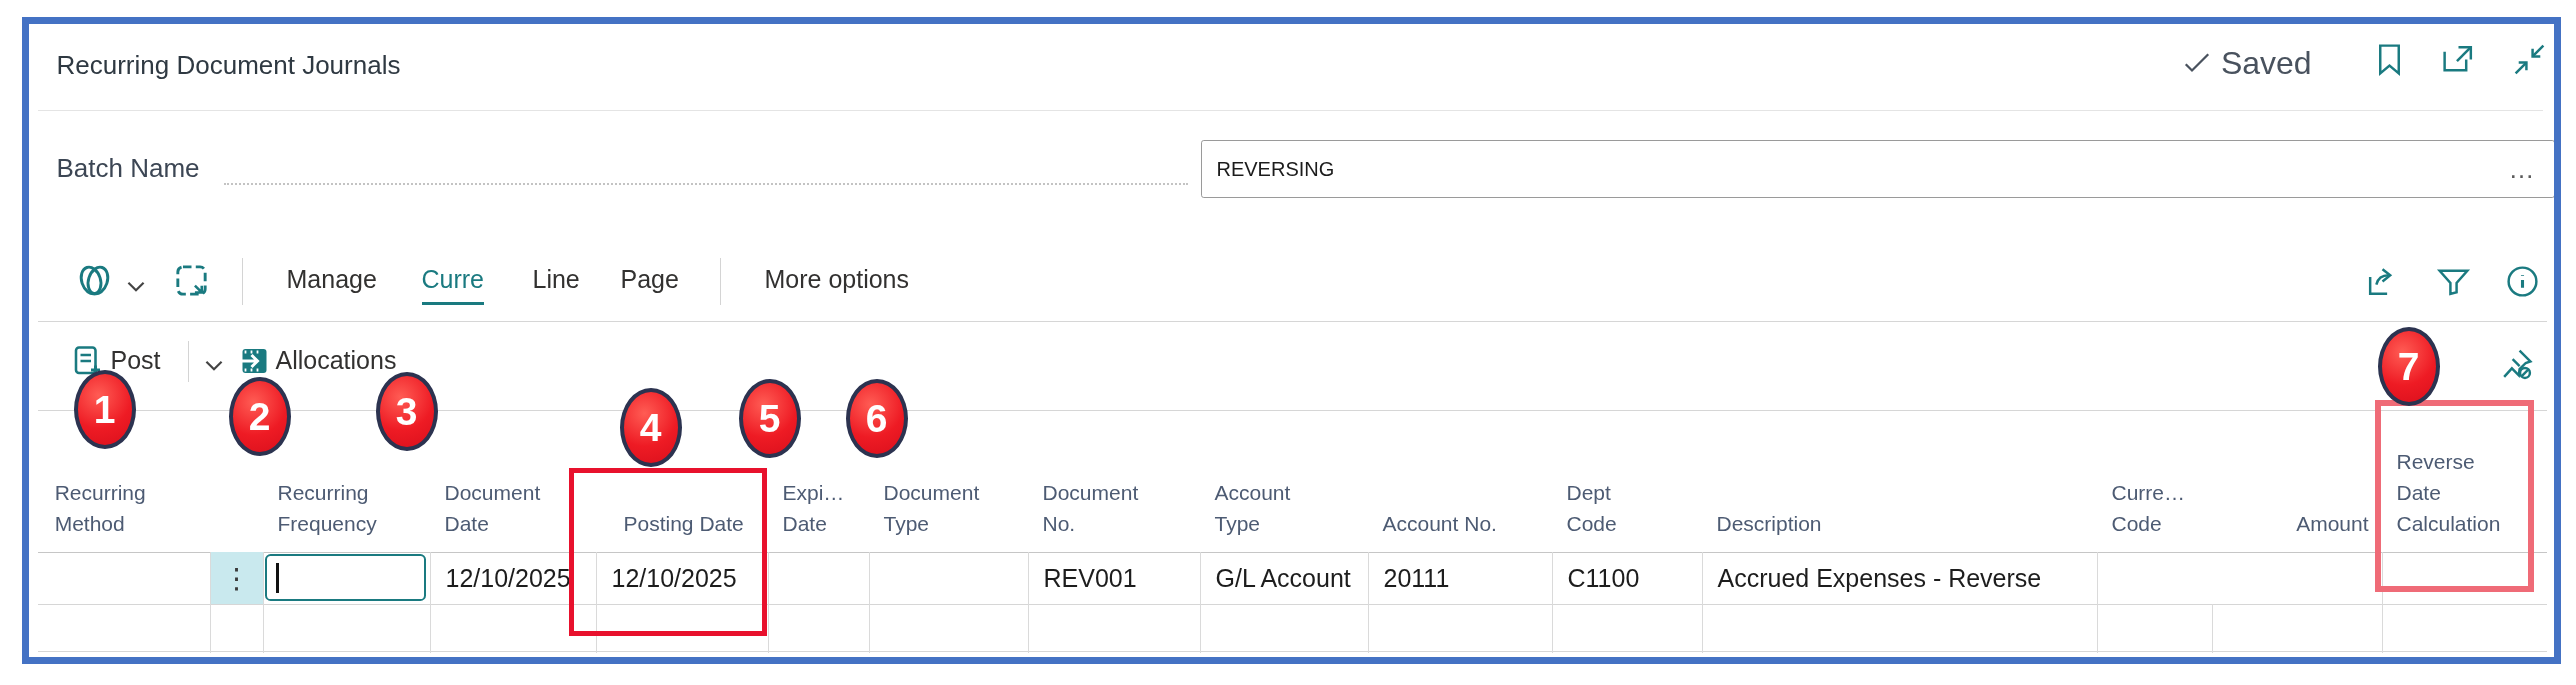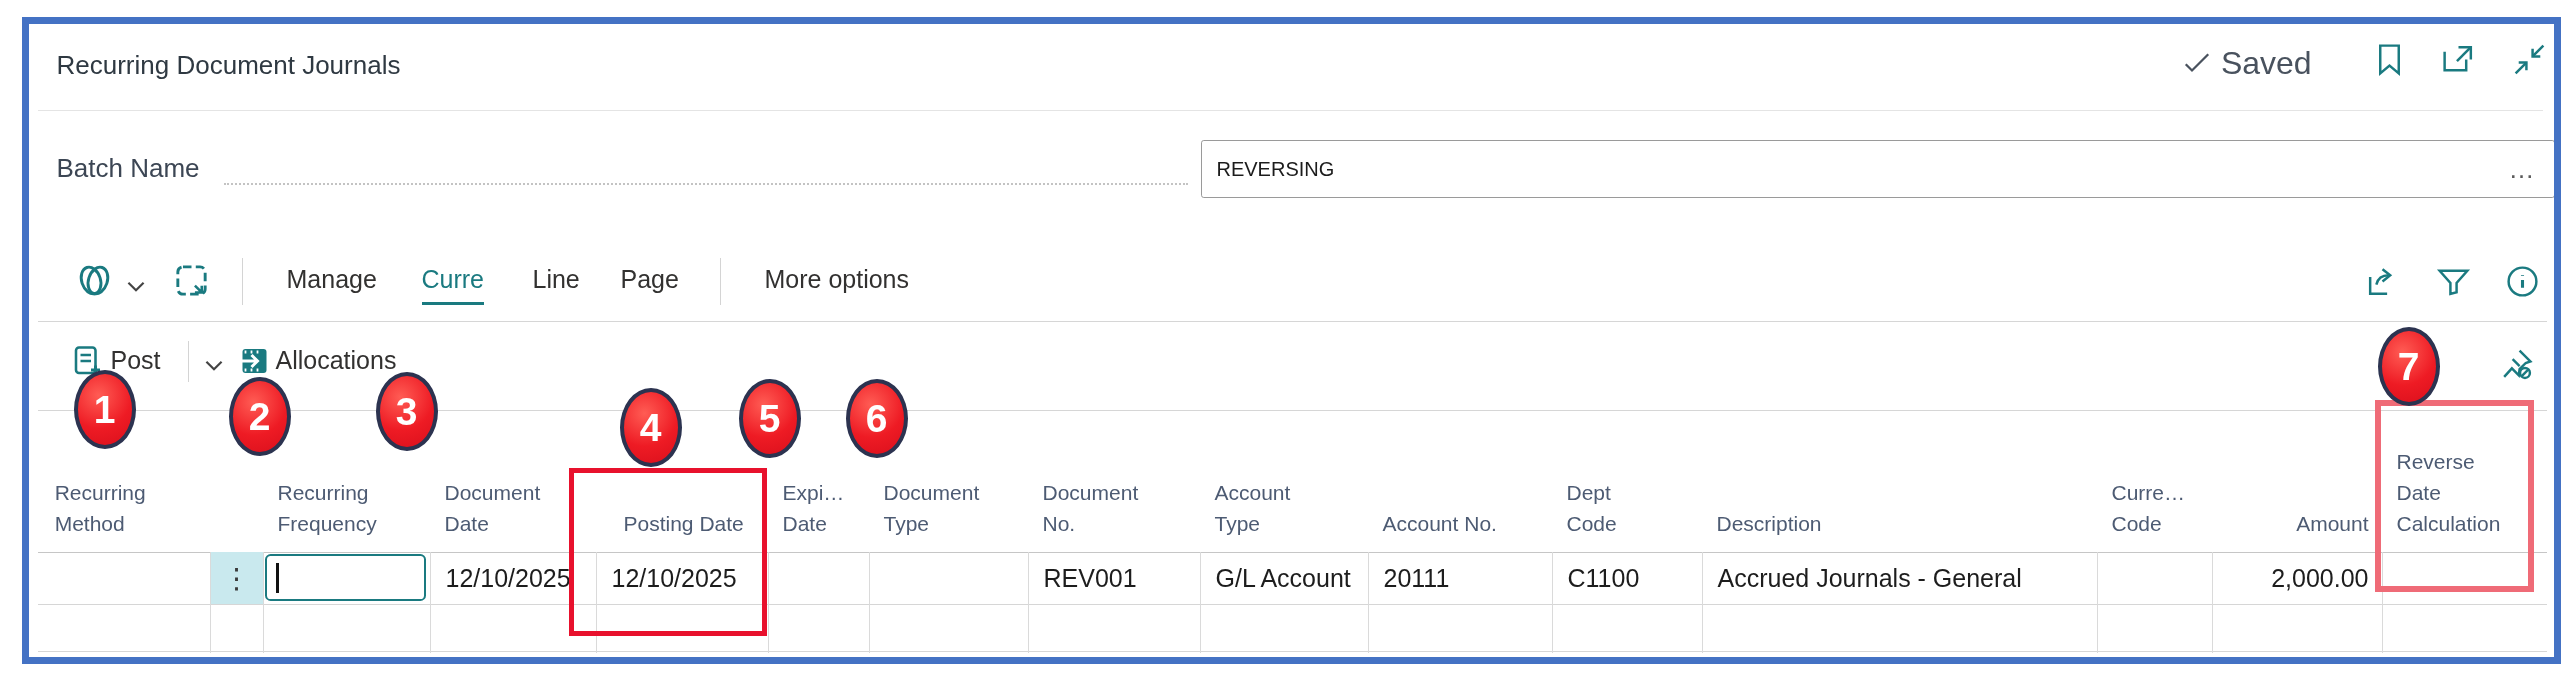--- a/index.html
+++ b/index.html
@@ -228,23 +228,22 @@
       <span class="caret"></span>
     </div>
   <div class="bc c3">12/10/2025</div>
   <div class="bc c4">12/10/2025</div>
   <div class="bc c5"></div>
   <div class="bc c6"></div>
   <div class="bc c7">REV001</div>
   <div class="bc c8">G/L Account</div>
   <div class="bc c9">20111</div>
   <div class="bc c10">C1100</div>
-  <div class="bc c11">Accrued Journals - General</div>
+  <div class="bc c11">Accrued Expenses - Reverse</div>
   <div class="bc c12"></div>
-  <div class="bc c13 num">2,000.00</div>
   <div class="bc c14"></div>
 
   <div class="ec c1"></div>
   <div class="ec c2"></div>
   <div class="ec c3"></div>
   <div class="ec c4"></div>
   <div class="ec c5"></div>
   <div class="ec c6"></div>
   <div class="ec c7"></div>
   <div class="ec c8"></div>

